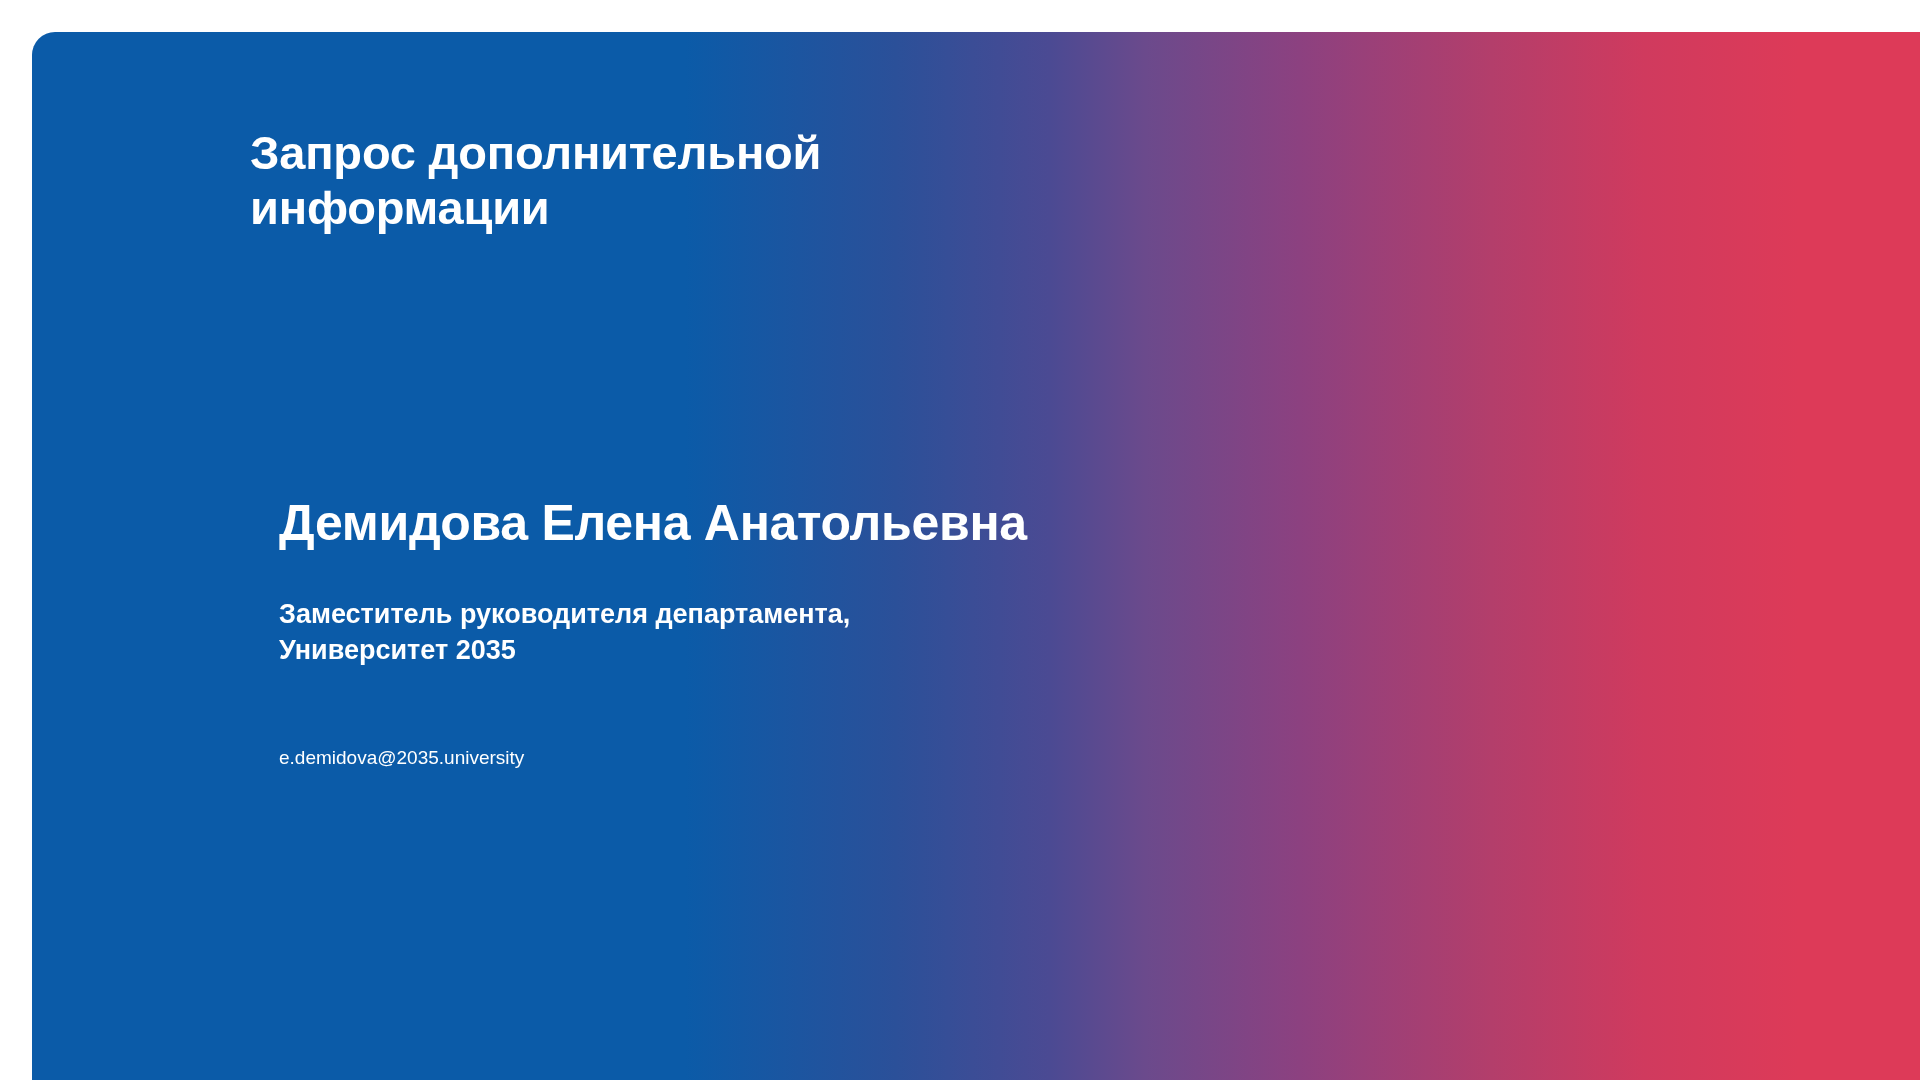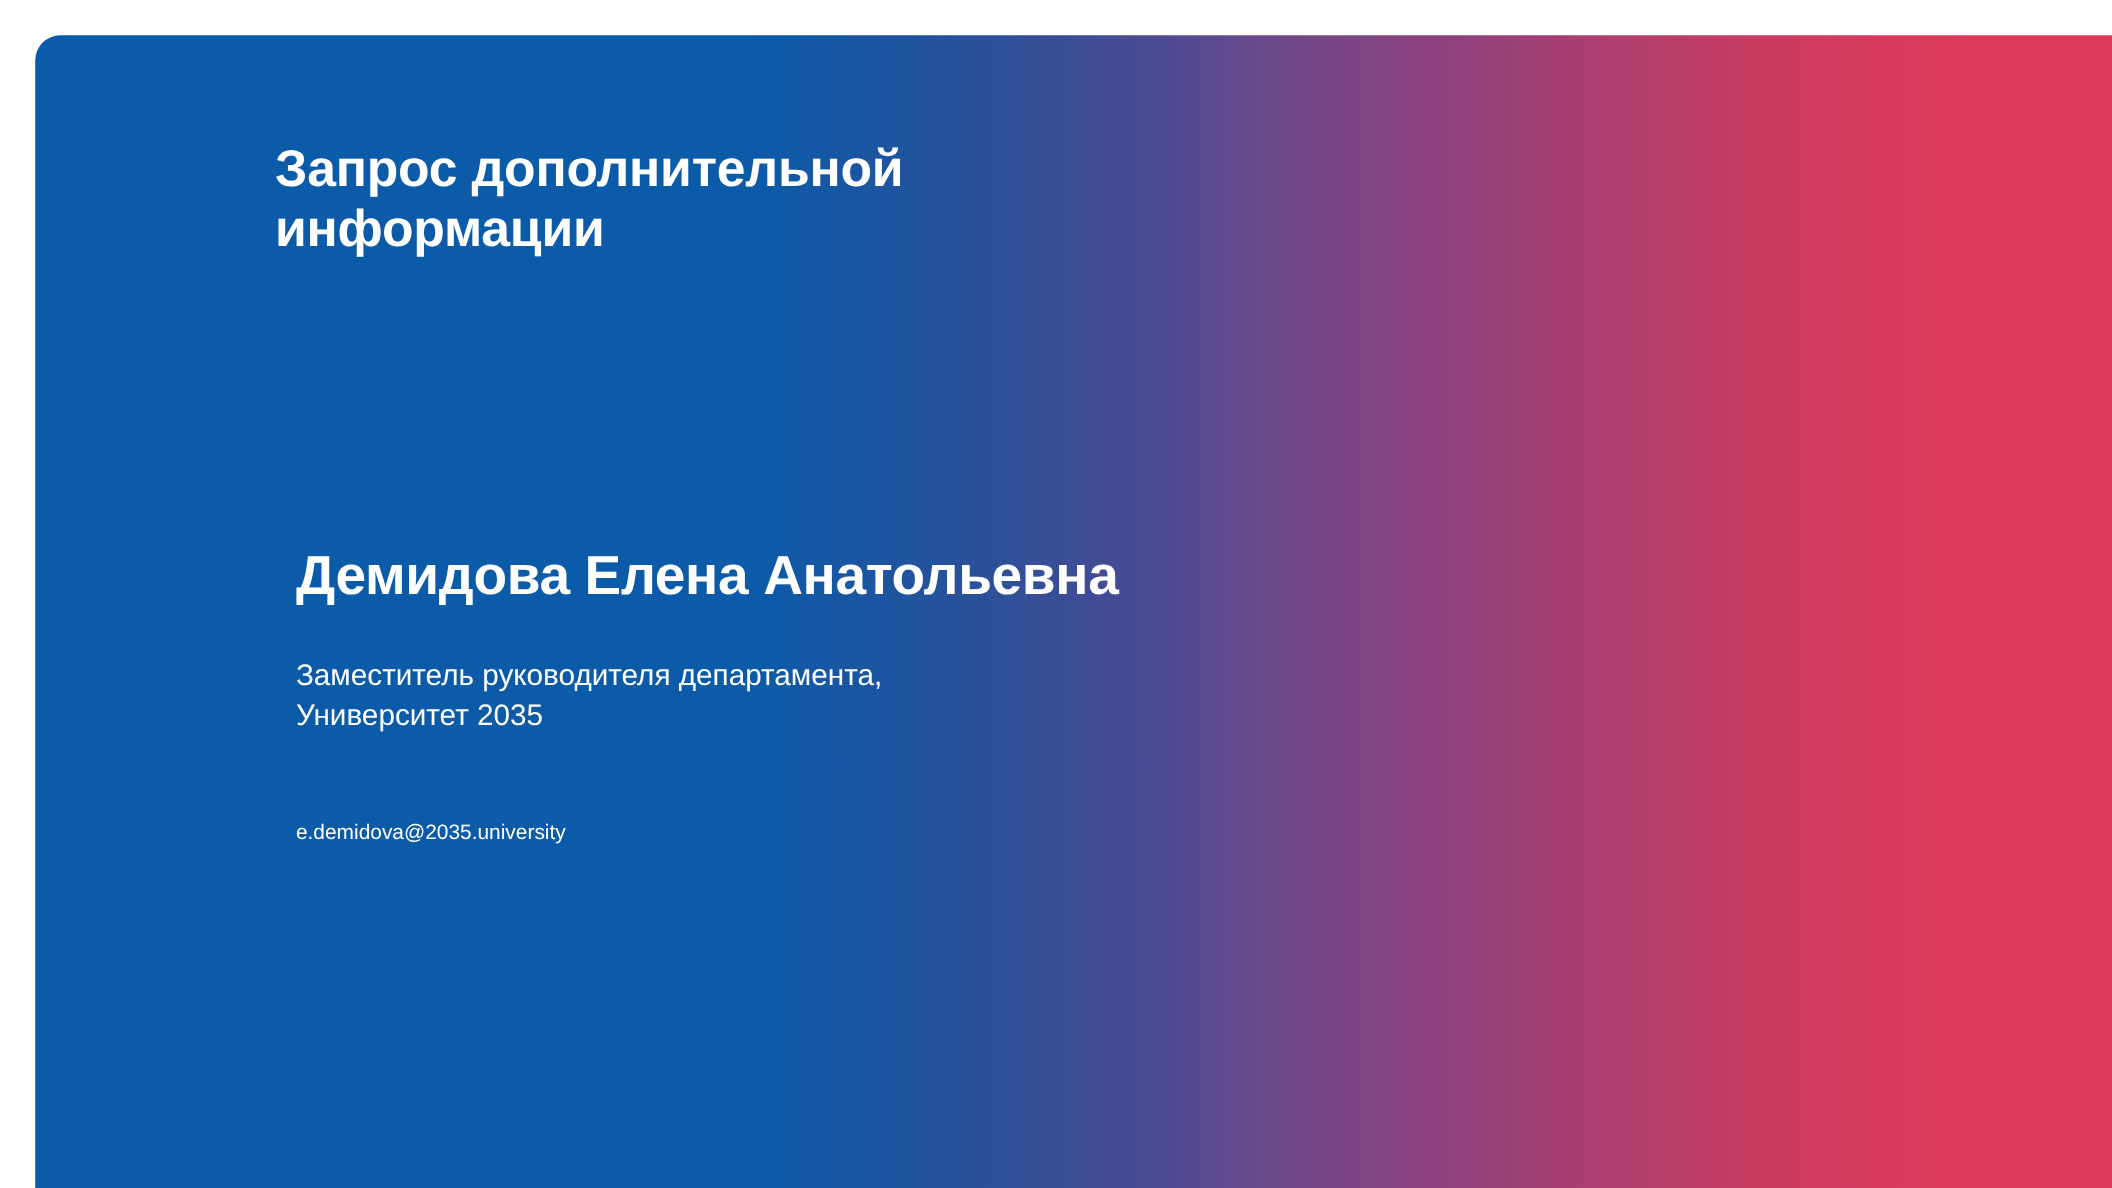--- a/index.html
+++ b/index.html
@@ -51,38 +51,38 @@
     line-height:1.16;
     font-weight:700;
     color:#ffffff;
     letter-spacing:-0.2px;
     white-space:pre-line;
   }
 
   
   .presenter-block {
     position:absolute;
-    left:205px;
+    left:215px;
     top:432px;
     width:1000px;
   }
 
   .presenter-name {
     font-size:50px;
     line-height:1.1;
     font-weight:700;
     color:#ffffff;
     letter-spacing:-0.3px;
     margin-bottom:14px;
   }
 
   .presenter-role {
     font-size:27px;
     line-height:1.32;
-    font-weight:400;
+    font-weight:700;
     color:#ffffff;
     white-space:pre-line;
   }
 
   .presenter-email {
     margin-top:46px;
     font-size:19px;
     line-height:1.3;
     font-weight:400;
     color:#ffffff;

